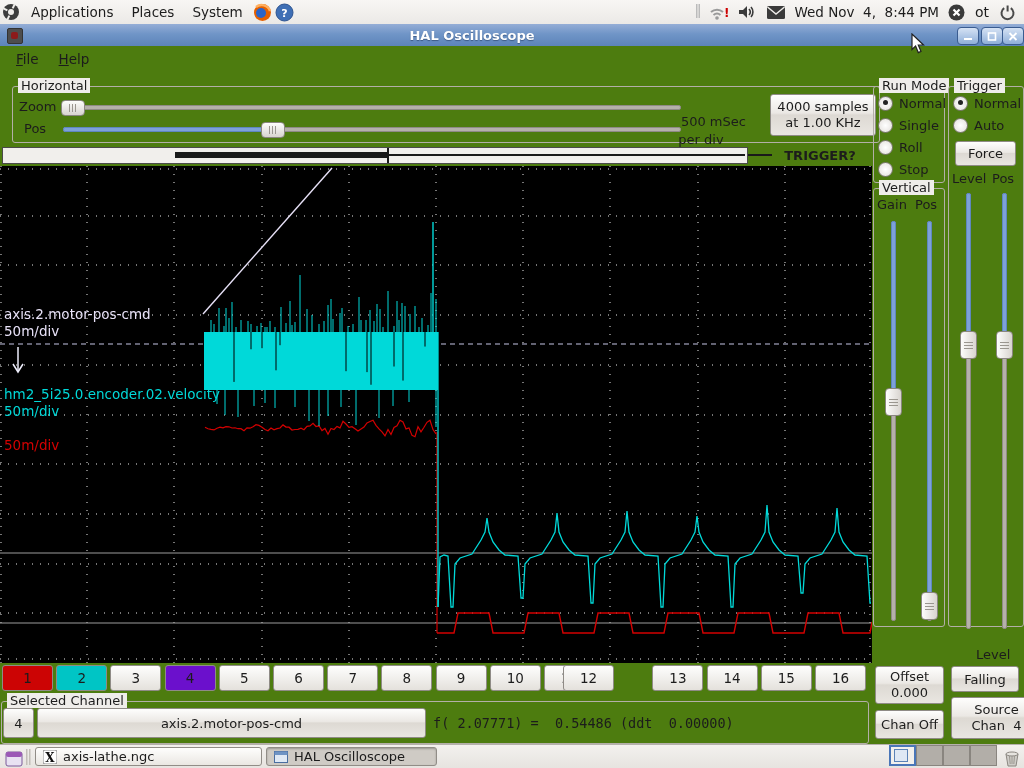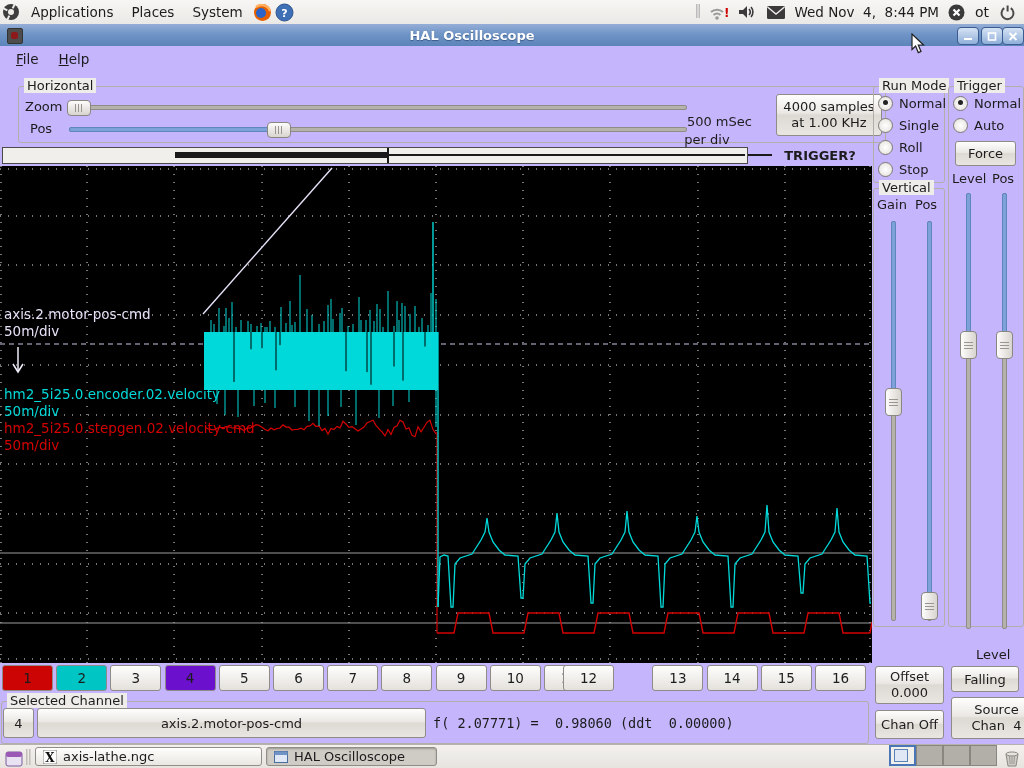--- a/index.html
+++ b/index.html
@@ -1,16 +1,16 @@
 <!DOCTYPE html>
 <html><head>
 <meta charset="utf-8">
 <style>
   html,body{margin:0;padding:0;}
-  #screen{position:relative;width:1024px;height:768px;overflow:hidden;background:#c4b5fd;
+  #screen{position:relative;width:1024px;height:768px;overflow:hidden;background:#4d7c0f;
     font-family:"DejaVu Sans","Liberation Sans",sans-serif;font-size:13px;color:#1c1c1c;}
   
   #top-panel{position:absolute;left:0;top:0;width:1024px;height:24px;
     background:linear-gradient(#f8f6f4,#ebe9e6);border-bottom:1px solid #c9c5c0;
     display:flex;align-items:center;font-size:13.5px;}
   .pmenu{padding:2px 9px;cursor:default;}
   .picon{display:flex;align-items:center;justify-content:center;width:22px;height:22px;}
   #panel-right{margin-left:auto;display:flex;align-items:center;gap:7px;padding-right:6px;}
   #clock{white-space:pre;}
   
@@ -186,21 +186,21 @@
     <svg width="15" height="21">
         <path d="M1,1 L1,16.5 L4.6,13 L7.3,19.6 L10,18.4 L7.3,12 L12.5,12 Z" fill="#fff" stroke="#222" stroke-width="1.2"></path>
       </svg>
   </div>
 
   <div id="menubar">
     <span class="menuitem accel"><u>F</u>ile</span>
     <span class="menuitem accel"><u>H</u>elp</span>
   </div>
 
-  <div class="fieldset" style="left:18px;top:86px;width:866px;height:55px;">
+  <div class="fieldset" style="left:12px;top:86px;width:866px;height:55px;">
     <span class="legend">Horizontal</span>
     <span class="plain-label" style="left:6px;top:12px;">Zoom</span>
     <div class="htrack" style="left:50px;top:18px;width:616px;"></div>
     <div class="hhandle" style="left:48px;top:13px;"></div>
     <span class="plain-label" style="left:11px;top:34px;">Pos</span>
     <div class="htrack" style="left:50px;top:40px;width:616px;"></div>
     <div class="hfill" style="left:50px;top:40px;width:200px;"></div>
     <div class="hhandle" style="left:248px;top:35px;"></div>
     <div class="cap2" style="left:618px;top:8px;width:140px;">
       <span>500 mSec</span><br><span>per div</span>
@@ -401,21 +401,21 @@
         <line x1="409" y1="224" x2="409" y2="236" stroke="#00d9d9" stroke-width="1"></line>
         <line x1="436" y1="224" x2="436" y2="261" stroke="#00d9d9" stroke-width="1"></line>
         <line x1="433" y1="166" x2="433" y2="56" stroke="#00d9d9" stroke-width="1.4"></line>
         <path d="M438,441 L440,391 L444,389 L448,390 L451,441 L453,441 L455,398 L460,392 L472,388 L481,374 L485,366 L487,352 L489,366 L493,376 L499,384 L505,389 L518,390 L521,432 L523,432 L525,398 L530,392 L542,388 L551,374 L555,366 L557,347 L559,366 L563,376 L569,384 L575,389 L588,390 L591,437 L593,437 L595,398 L600,392 L612,388 L621,374 L625,366 L627,345 L629,366 L633,376 L639,384 L645,389 L658,390 L661,441 L663,441 L665,398 L670,392 L682,388 L691,374 L695,366 L697,350 L699,366 L703,376 L709,384 L715,389 L728,390 L731,441 L733,441 L735,398 L740,392 L752,388 L761,374 L765,366 L767,339 L769,366 L773,376 L779,384 L785,389 L798,390 L801,427 L803,427 L805,398 L810,392 L822,388 L831,374 L835,366 L837,342 L839,366 L843,376 L849,384 L855,389 L867,390 L870,437 L871,437" fill="none" stroke="#00d9d9" stroke-width="1.3"></path>
         <line x1="203" y1="148" x2="332" y2="2" stroke="#e8e2f8" stroke-width="1.4"></line>
         <line x1="18" y1="181" x2="18" y2="206" stroke="#eeeefc" stroke-width="1.5"></line>
         <polyline points="13,198 18,206 23,198" fill="none" stroke="#eeeefc" stroke-width="1.5"></polyline>
       </svg>
     <div class="chlabel" style="top:140px;color:#e8e2f8;"><span>axis.2.motor-pos-cmd</span><br><span>50m/div</span></div>
     <div class="chlabel" style="top:220px;color:#00d9d9;"><span>hm2_5i25.0.encoder.02.velocity</span><br><span>50m/div</span></div>
-    <div class="chlabel" style="top:254px;color:#d40000;"><span>hm2_5i25.0.stepgen.02.velocity-cmd</span><br><span>50m/div</span></div>
+    <div class="chlabel" style="top:254px;color:#d40000;"><br><span>50m/div</span></div>
   </div>
 
   <div id="channel-row">
       <div class="chbtn" style="left: 2px; background: rgb(204, 4, 4);">1</div>
       <div class="chbtn" style="left: 56.2px; background: rgb(0, 197, 197);">2</div>
       <div class="chbtn" style="left: 110.4px;">3</div>
       <div class="chbtn" style="left: 164.6px; background: rgb(107, 16, 204);">4</div>
       <div class="chbtn" style="left: 218.8px;">5</div>
       <div class="chbtn" style="left: 273px;">6</div>
       <div class="chbtn" style="left: 327.2px;">7</div>
@@ -428,21 +428,21 @@
       <div class="chbtn" style="left: 706.6px;">14</div>
       <div class="chbtn" style="left: 760.8px;">15</div>
       <div class="chbtn" style="left: 815px;">16</div>
     </div>
 
   <div class="fieldset" id="selch-frame">
     <span class="legend">Selected Channel</span>
   </div>
   <div class="btn" id="selch-num">4</div>
   <div class="btn" id="selch-name">axis.2.motor-pos-cmd</div>
-  <div id="readout">f( 2.07771) =  0.98060 (ddt  0.00000)</div>
+  <div id="readout">f( 2.07771) =  0.54486 (ddt  0.00000)</div>
 
   <div id="taskbar">
     <span class="picon" style="position:absolute;left:3px;top:3px;">
       <svg width="18" height="18">
           <rect x="1" y="2" width="16" height="14" rx="2" fill="#e8e2f2" stroke="#7a5a9a"></rect>
           <rect x="1" y="2" width="16" height="5" rx="2" fill="#9b59b6"></rect>
         </svg>
     </span>
     <span style="position:absolute;left:26px;top:4px;"><svg width="5" height="16">
           <rect x="0" y="0" width="1.5" height="16" fill="#c2beb8"></rect>

